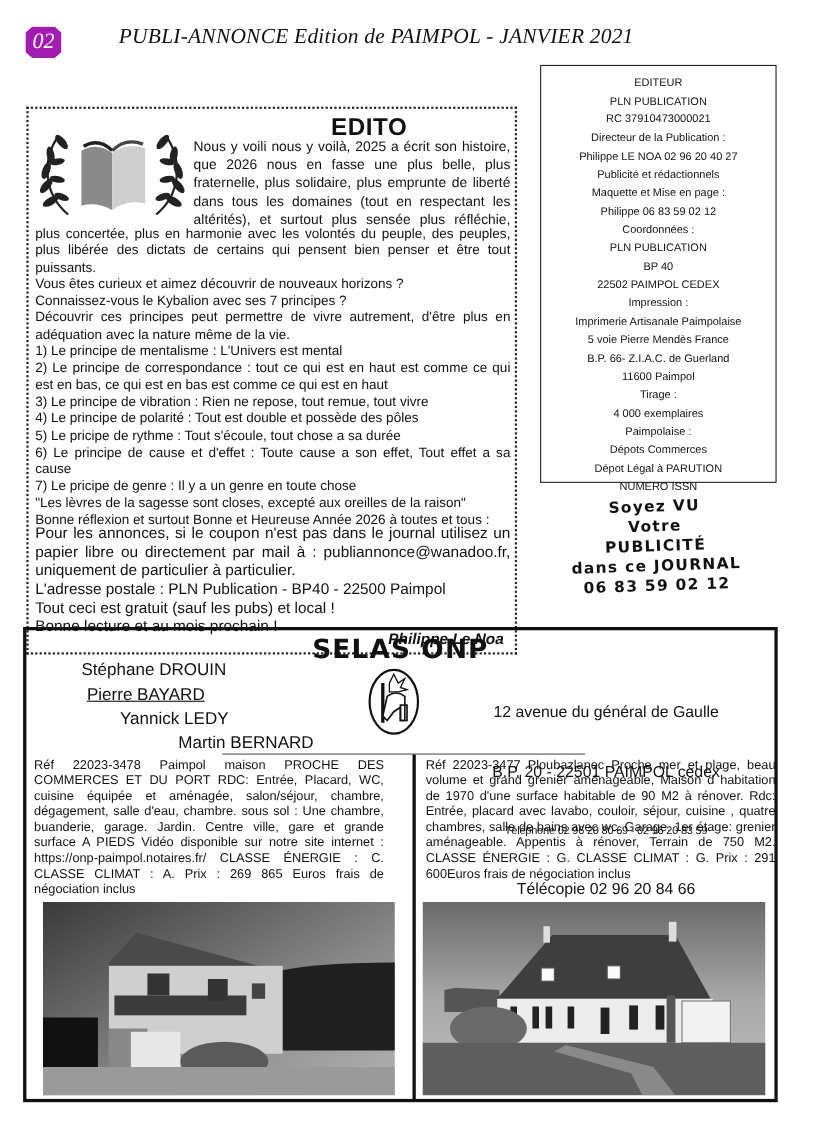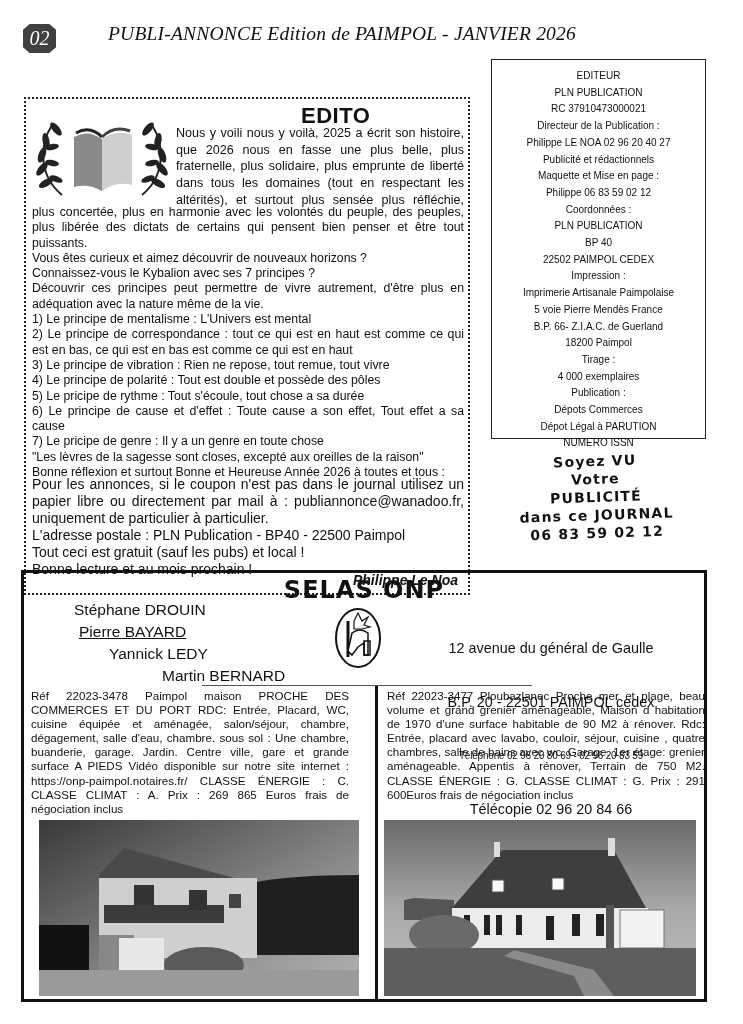--- a/index.html
+++ b/index.html
@@ -1,19 +1,19 @@
 <!DOCTYPE html>
 <html><head>
 <meta charset="utf-8">
 <style>
   html, body { margin: 0; padding: 0; background: #ffffff; }
   body { width: 743px; height: 1024px; position: relative; overflow: hidden; color: #111; font-family: "Liberation Sans", sans-serif; }
 
   
-  .page-num { position: absolute; left: 23px; top: 24px; width: 33px; height: 29px; background: #404040; color: #fff;
+  .page-num { position: absolute; left: 23px; top: 24px; width: 33px; height: 29px; background: #a21caf; color: #fff;
     clip-path: polygon(20% 0, 80% 0, 100% 20%, 100% 80%, 80% 100%, 20% 100%, 0 80%, 0 20%);
     font-family: "Liberation Serif", serif; font-style: italic; font-size: 20px; line-height: 29px; text-align: center; }
   .masthead { position: absolute; left: 108px; top: 23px; font-family: "Liberation Serif", serif; font-style: italic; font-size: 19.5px; letter-spacing: 0.2px; white-space: nowrap; }
 
   
   .edito { position: absolute; left: 24px; top: 58px; width: 446px; height: 498px; border: 2px dotted #222; box-sizing: border-box; margin-top: 39px; }
   .edito-title { position: absolute; left: 275px; top: 4px; font-weight: bold; font-size: 22px; letter-spacing: 0.5px; }
   .laurel { position: absolute; left: 6px; top: 18px; width: 140px; height: 80px; }
   .edito-intro { position: absolute; left: 150px; top: 26px; width: 288px; font-size: 12.6px; line-height: 16.7px; text-align: justify; text-align-last: justify; }
   .edito-intro p { margin: 0; }
@@ -49,21 +49,21 @@
 
   .photo { position: absolute; top: 247px; height: 176px; overflow: hidden; }
   .photo.left { left: 15px; width: 320px; }
   .photo.right { left: 360px; width: 312px; }
   .photo svg { width: 100%; height: 100%; display: block; }
 </style>
 </head>
 <body>
 
 <div class="page-num">02</div>
-<div class="masthead">PUBLI-ANNONCE Edition de PAIMPOL - JANVIER 2026</div>
+<div class="masthead">PUBLI-ANNONCE Edition de PAIMPOL - JANVIER 2021</div>
 
 <section class="edito">
   <div class="edito-title">EDITO</div>
   <svg class="laurel" viewBox="0 0 140 80">
     <g fill="#222">
       <path d="M30 78 C8 60 6 30 20 8" stroke="#222" stroke-width="2" fill="none"></path>
       <ellipse cx="14" cy="66" rx="8" ry="3.5" transform="rotate(-30 14 66)"></ellipse>
       <ellipse cx="10" cy="52" rx="8" ry="3.5" transform="rotate(-50 10 52)"></ellipse>
       <ellipse cx="10" cy="38" rx="8" ry="3.5" transform="rotate(-70 10 38)"></ellipse>
       <ellipse cx="14" cy="24" rx="8" ry="3.5" transform="rotate(-100 14 24)"></ellipse>
@@ -123,24 +123,24 @@
   <div>Maquette et Mise en page :</div>
   <div>Philippe 06 83 59 02 12</div>
   <div>Coordonnées :</div>
   <div>PLN PUBLICATION</div>
   <div>BP 40</div>
   <div>22502 PAIMPOL CEDEX</div>
   <div>Impression :</div>
   <div>Imprimerie Artisanale Paimpolaise</div>
   <div>5 voie Pierre Mendès France</div>
   <div>B.P. 66- Z.I.A.C. de Guerland</div>
-  <div>18200 Paimpol</div>
+  <div>11600 Paimpol</div>
   <div>Tirage :</div>
   <div>4 000 exemplaires</div>
-  <div>Publication :</div>
+  <div>Paimpolaise :</div>
   <div>Dépots Commerces</div>
   <div>Dépot Légal à PARUTION</div>
   <div>NUMERO ISSN</div>
 </section>
 
 <section class="promo">
   <div>Soyez VU</div>
   <div>Votre</div>
   <div>PUBLICITÉ</div>
   <div>dans ce JOURNAL</div>

